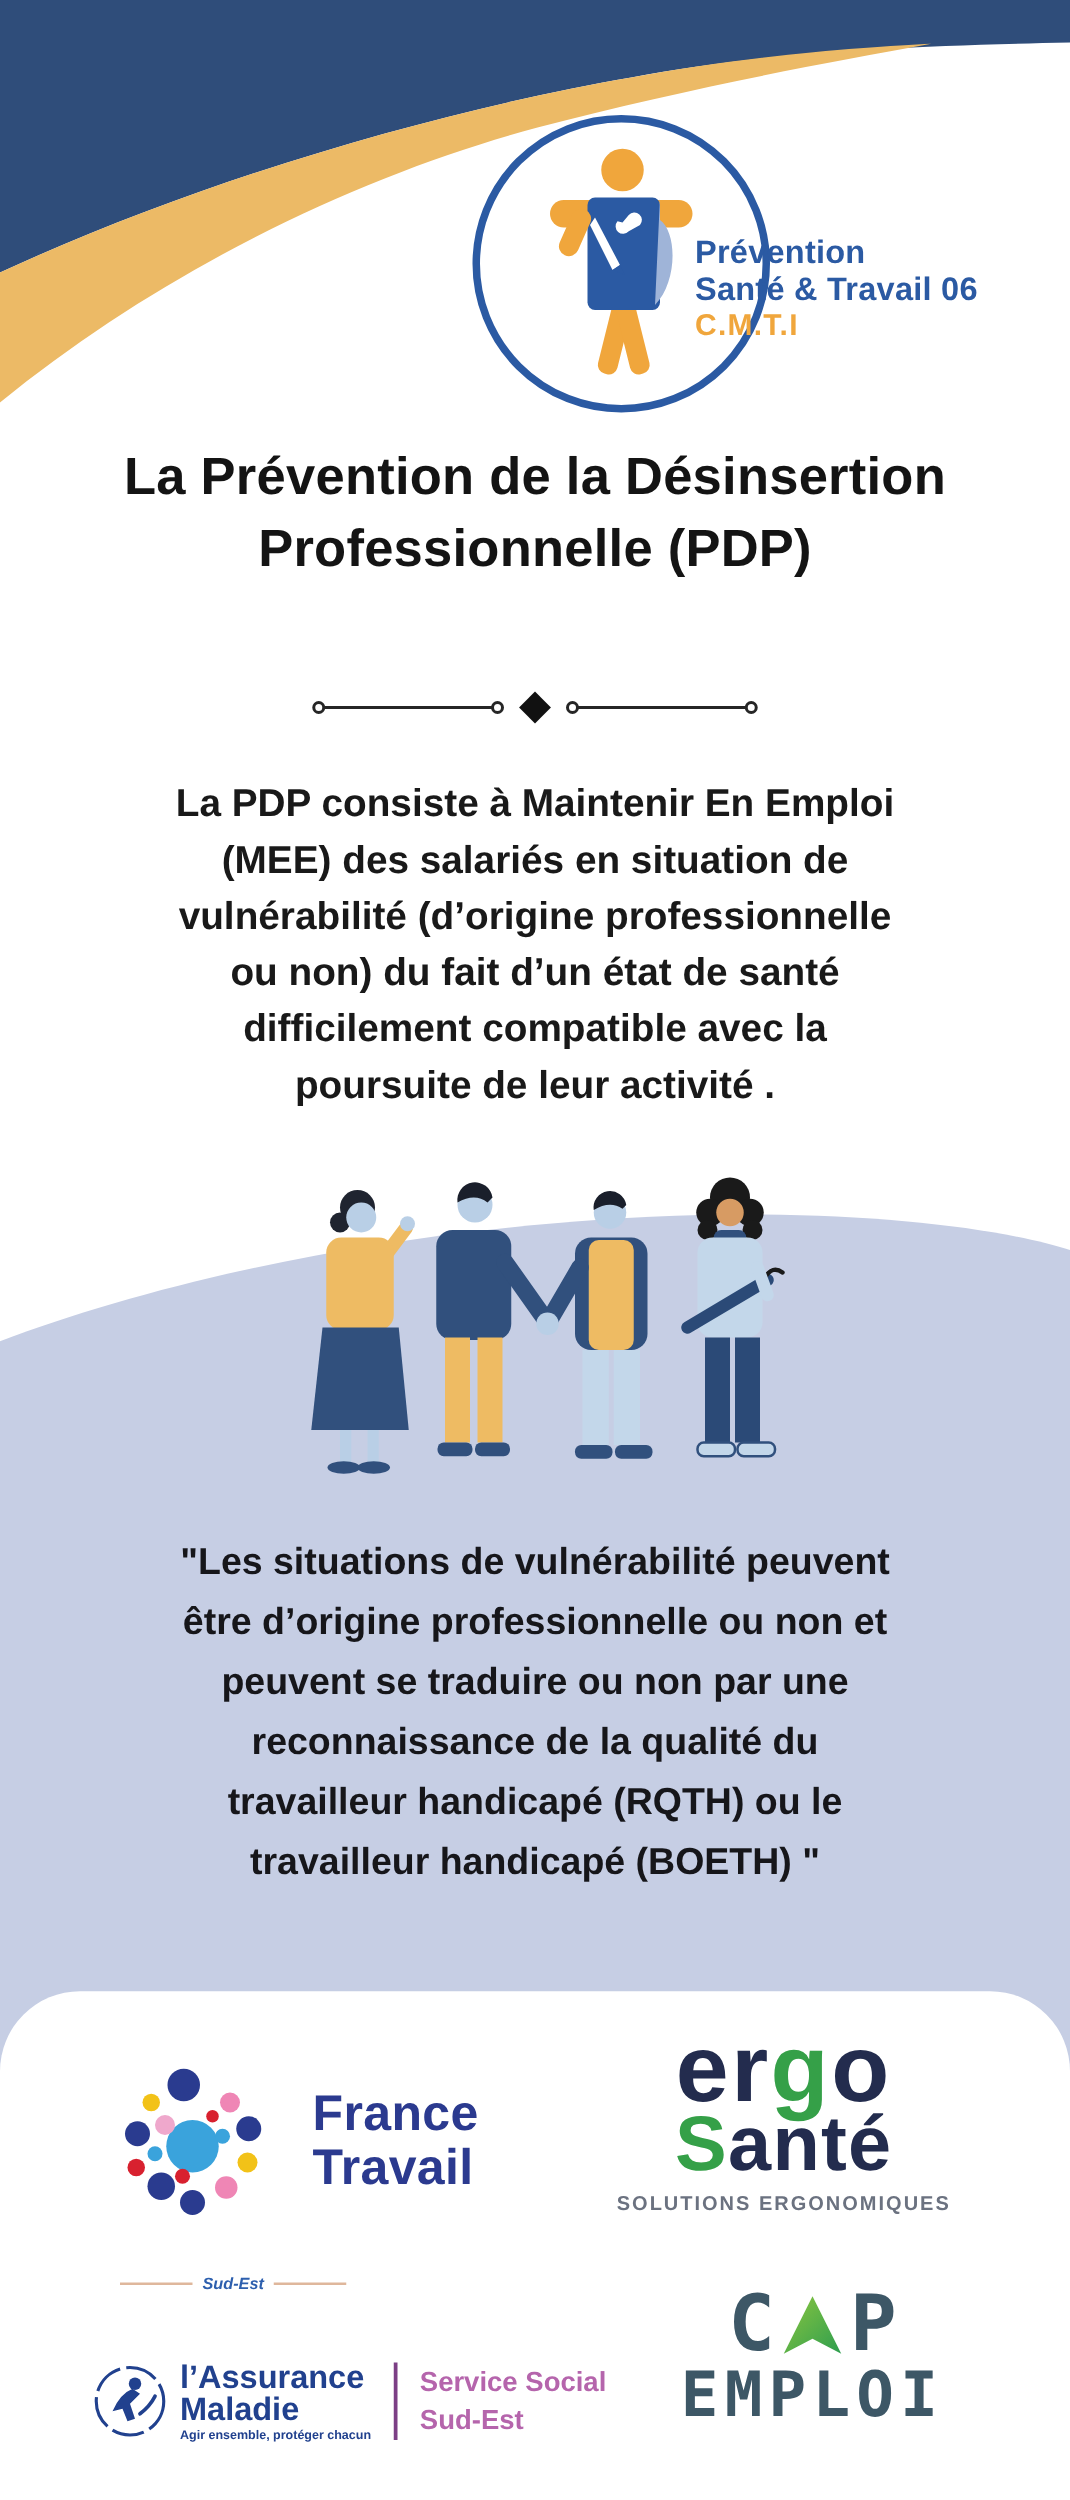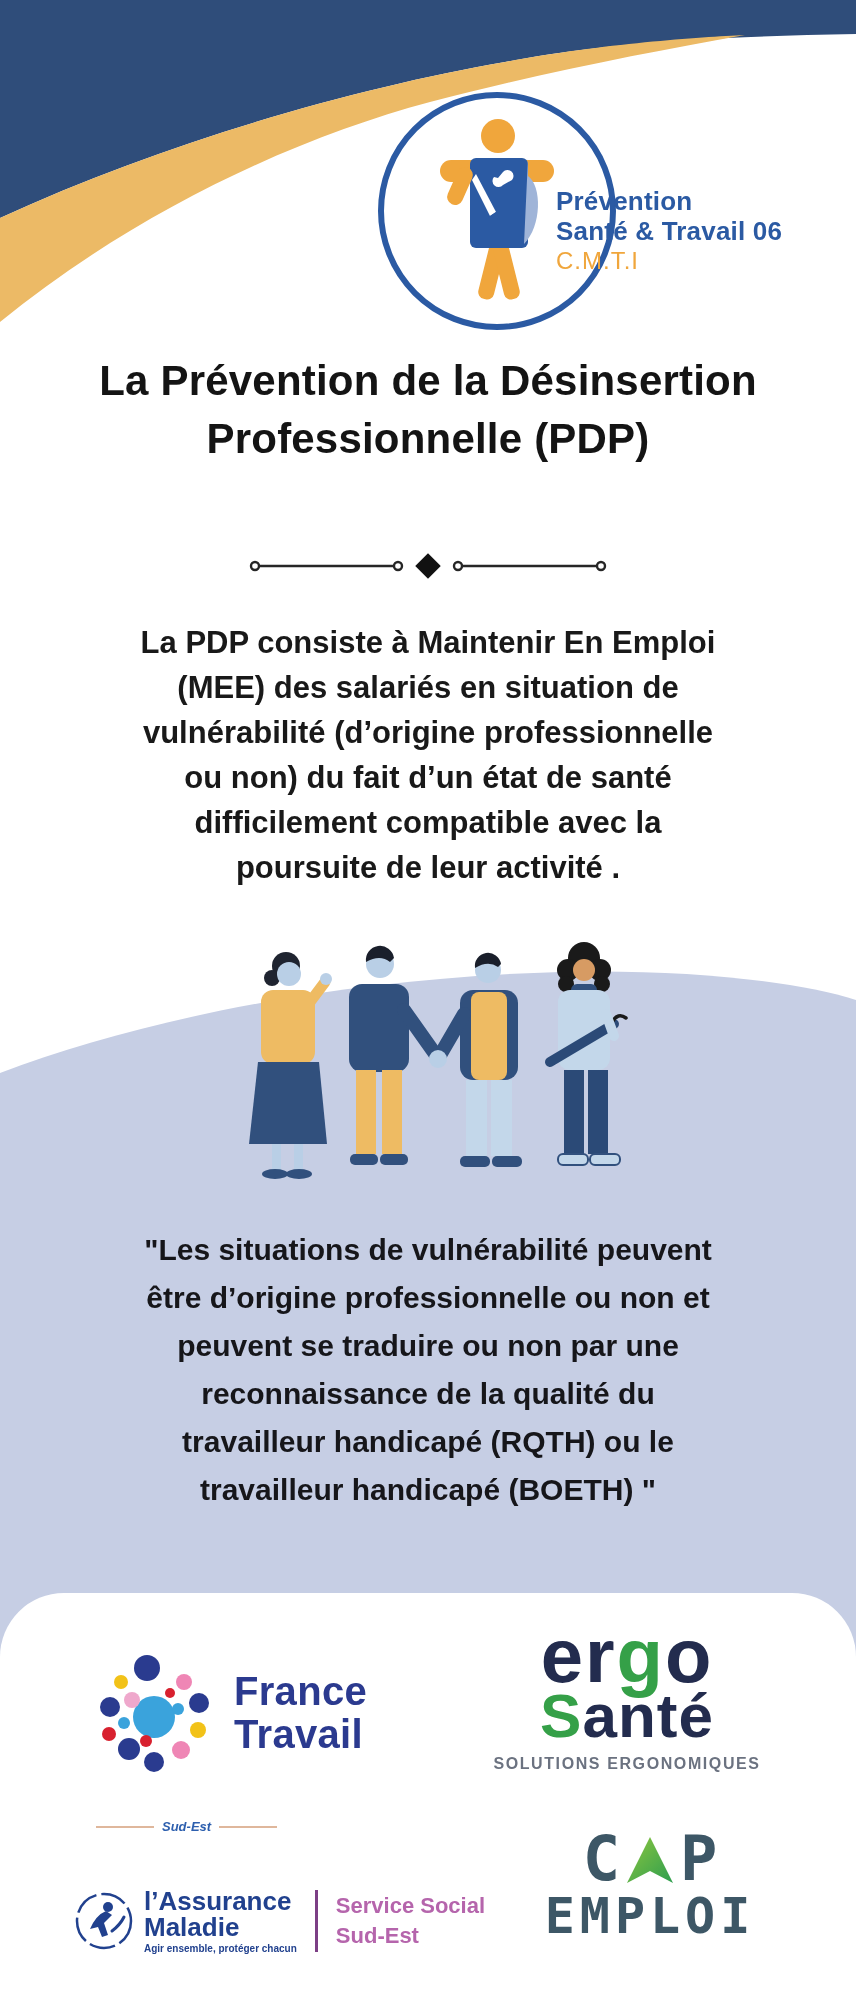--- a/index.html
+++ b/index.html
@@ -12,21 +12,21 @@
 
   
   .top-curves{left:0;top:0;width:856px;height:340px;}
   .pst-logo-circle{
     left:378px;top:92px;width:238px;height:238px;border:6px solid #2b5aa3;
     border-radius:50%;box-sizing:border-box;background:transparent;
   }
   .pst-logo-person{position:absolute;left:48px;top:18px;}
   .pst-logo-text{left:556px;top:186px;line-height:30px;white-space:nowrap;}
   .pst-line{font-weight:800;font-size:26px;color:#2b5aa3;letter-spacing:.2px;}
-  .pst-cmti{font-weight:400;font-size:24px;color:#f0a63c;letter-spacing:1px;}
+  .pst-cmti{font-weight:700;font-size:24px;color:#f0a63c;letter-spacing:1px;}
 
   
   .main-title{left:0;top:352px;width:856px;text-align:center;color:#141414;
     font-size:42px;line-height:58px;font-weight:800;letter-spacing:.2px;}
 
   .divider{left:248px;top:552px;}
 
   
   .intro{left:0;top:620px;width:856px;text-align:center;color:#191919;
     font-size:31px;line-height:45px;font-weight:700;}
@@ -40,21 +40,21 @@
   
   .quote{left:0;top:1226px;width:856px;text-align:center;color:#16161a;
     font-size:30px;line-height:48px;font-weight:700;z-index:3;}
 
   
   .partner-card{left:0;top:1593px;width:856px;height:407px;background:#ffffff;
     border-radius:64px 64px 0 0;z-index:4;}
 
   
   .ft{left:88px;top:52px;display:flex;align-items:center;gap:14px;position:absolute;}
-  .ft-text{color:#2b3a8f;font-size:40px;line-height:43px;font-weight:600;letter-spacing:.3px;}
+  .ft-text{color:#2b3a8f;font-size:40px;line-height:43px;font-weight:600;letter-spacing:.3px;margin-left:16px;}
 
   
   .ergo{left:492px;top:28px;width:270px;text-align:center;position:absolute;}
   .ergo-word1{font-size:76px;line-height:70px;font-weight:800;color:#232c4e;letter-spacing:2px;}
   .ergo-word2{font-size:62px;line-height:62px;font-weight:700;color:#232c4e;letter-spacing:1px;margin-top:-6px;}
   .ergo-green{color:#35a048;}
   .ergo-tag{font-size:16px;letter-spacing:1.6px;color:#6b7280;font-weight:700;margin-top:8px;}
 
   
   .carsat{left:96px;top:222px;position:absolute;}

